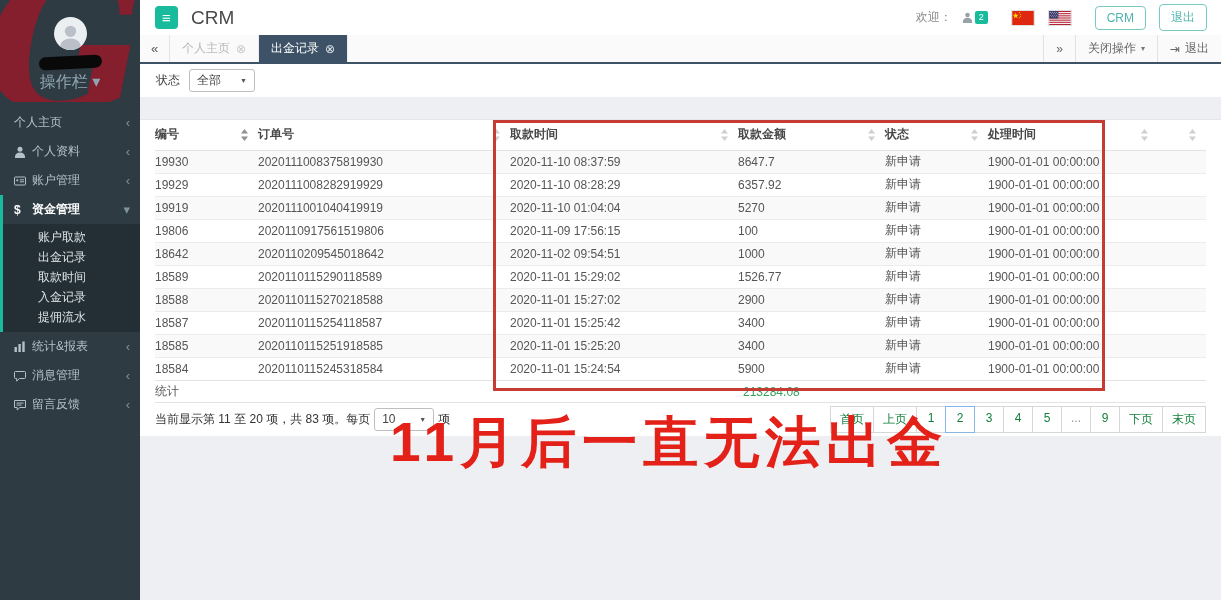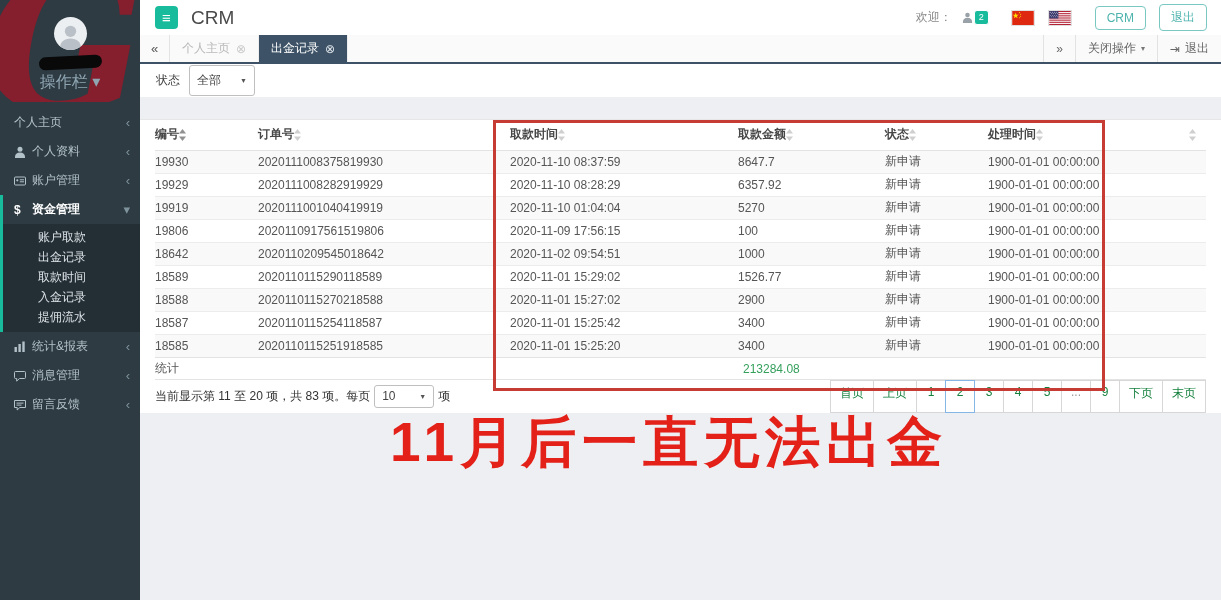--- a/index.html
+++ b/index.html
@@ -49,39 +49,39 @@
   .tab-close{font-size:12px;color:#c9c9c9;line-height:1}
   .tab.active{background:#3d5266;color:#fff}
   .tab.active .tab-close{color:#dfe5ea}
   .tab-right{margin-left:auto;display:flex;align-items:stretch}
   .tab-ctrl{display:flex;align-items:center;gap:5px;padding:0 12px;color:#666;border-left:1px solid #e2e2e2;cursor:pointer}
   .tab-ctrl .small-caret{font-size:8px;color:#777}
 
   .filterbar{height:33px;background:#fff;display:flex;align-items:center;padding-left:16px;gap:9px}
   .filter-label{color:#444}
   .sel{position:relative;border:1px solid #bfbfbf;border-radius:3px;background:#fff;color:#444;display:flex;align-items:center;justify-content:space-between;cursor:pointer}
-  .sel.status{width:66px;height:31px;padding:0 7px}
+  .sel.status{width:66px;height:23px;padding:0 7px}
   .sel.psize{width:60px;height:23px;padding:0 7px;margin:16px 4px}
   .sel .caret{font-size:7px;color:#555}
 
   .gap{height:22px}
 
   .panel{background:#fff;border-top:1px solid #e6e6e6}
   table{border-collapse:collapse;table-layout:fixed;width:1051px;margin:0 15px;font-size:12px;color:#555}
   thead th{height:30px;font-weight:bold;color:#474747;text-align:left;border-bottom:1px solid #e3e3e3;padding:0;cursor:pointer}
-  .th-inner{display:flex;align-items:center;padding-right:10px}
+  .th-inner{display:flex;align-items:center;justify-content:space-between;padding-right:10px}
   .sort path{fill:#cfcfcf}
   .sort.sorted path{fill:#919191}
   tbody td{height:23px;padding:0;border-top:1px solid #ececec;overflow:hidden;white-space:nowrap}
   tbody tr:nth-child(odd){background:#f9f9f9}
   tbody tr:first-child td{border-top:none}
   tfoot td{height:22px;border-top:1px solid #e3e3e3;border-bottom:1px solid #e3e3e3;position:relative;color:#555}
   .sum-total{position:absolute;left:588px;top:4px;color:#35a05c}
 
-  .pagerow{height:33px;background:#fff;display:flex;justify-content:space-between;padding:0 15px}
+  .pagerow{height:33px;background:#fff;display:flex;align-items:center;justify-content:space-between;padding:0 15px}
   .pageinfo{display:flex;align-items:center;color:#333}
   .pager{display:flex}
   .pbtn{min-width:30px;padding:4px 9px;border:1px solid #d7d7d7;background:#fff;color:#15803d;text-align:center;cursor:pointer;margin-left:-1px}
   .pbtn.active{border-color:#86b6e6;position:relative;z-index:1}
   .pbtn.ellipsis{color:#999;cursor:default}
 
   .rest{height:166px;position:relative}
   .copyright{position:absolute;right:14px;bottom:8px;font-size:11px;color:#9a9a9a}
 
   .red-rect{position:absolute;left:353px;top:120px;width:612px;height:271px;border:3px solid #c63b33;z-index:6;pointer-events:none}
@@ -429,20 +429,29 @@
           </tr>
           <tr>
             <td>18585</td>
             <td>2020110115251918585</td>
             <td>2020-11-01 15:25:20</td>
             <td>3400</td>
             <td>新申请</td>
             <td>1900-01-01 00:00:00</td>
             <td></td>
           </tr>
+          <tr>
+            <td>18584</td>
+            <td>2020110115245318584</td>
+            <td>2020-11-01 15:24:54</td>
+            <td>5900</td>
+            <td>新申请</td>
+            <td>1900-01-01 00:00:00</td>
+            <td></td>
+          </tr>
         </tbody>
       <tfoot>
         <tr>
           <td colspan="7">
             <span>统计</span>
             <span class="sum-total">213284.08</span>
           </td>
         </tr>
       </tfoot>
     </table>

